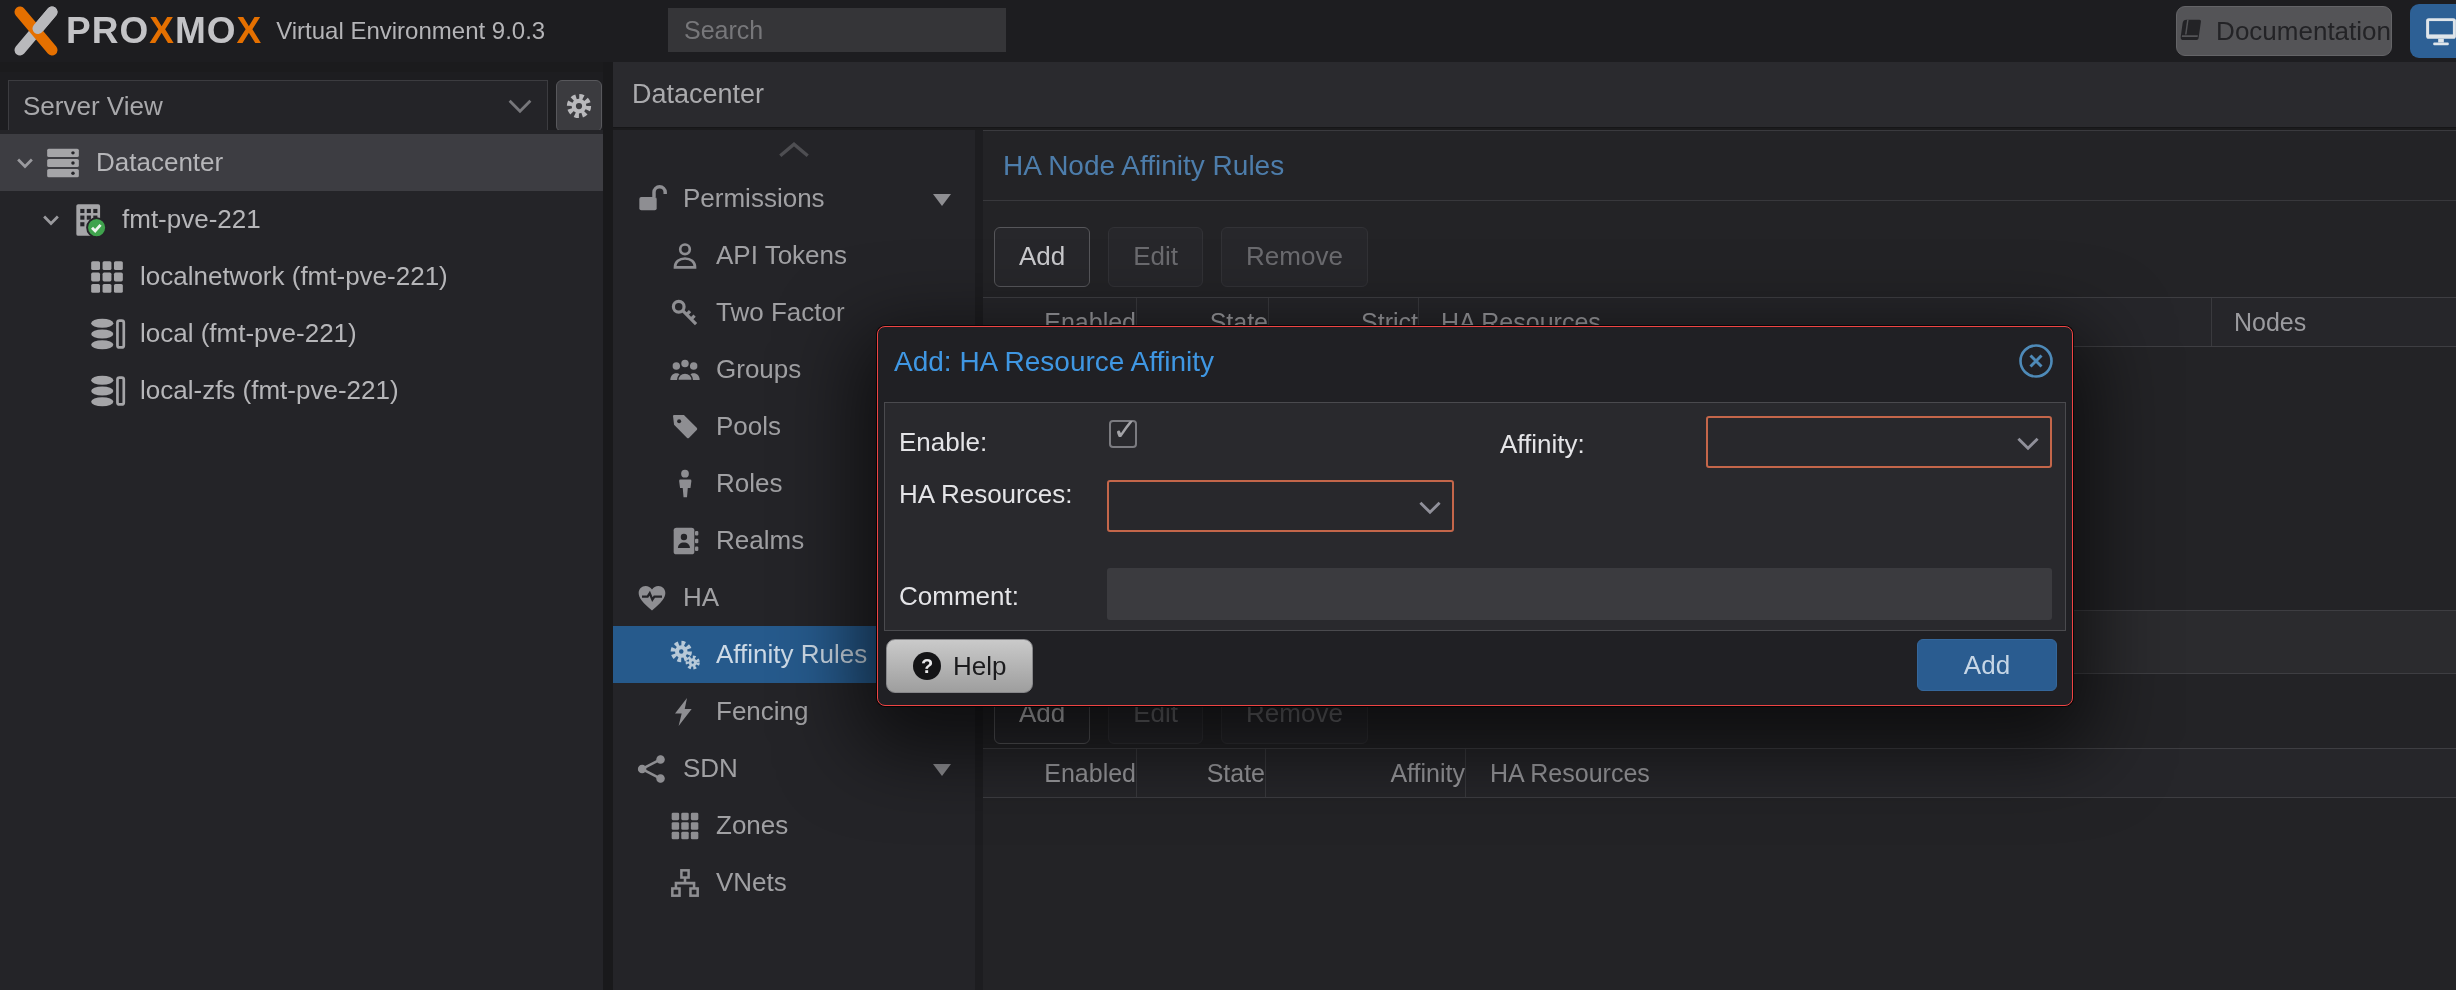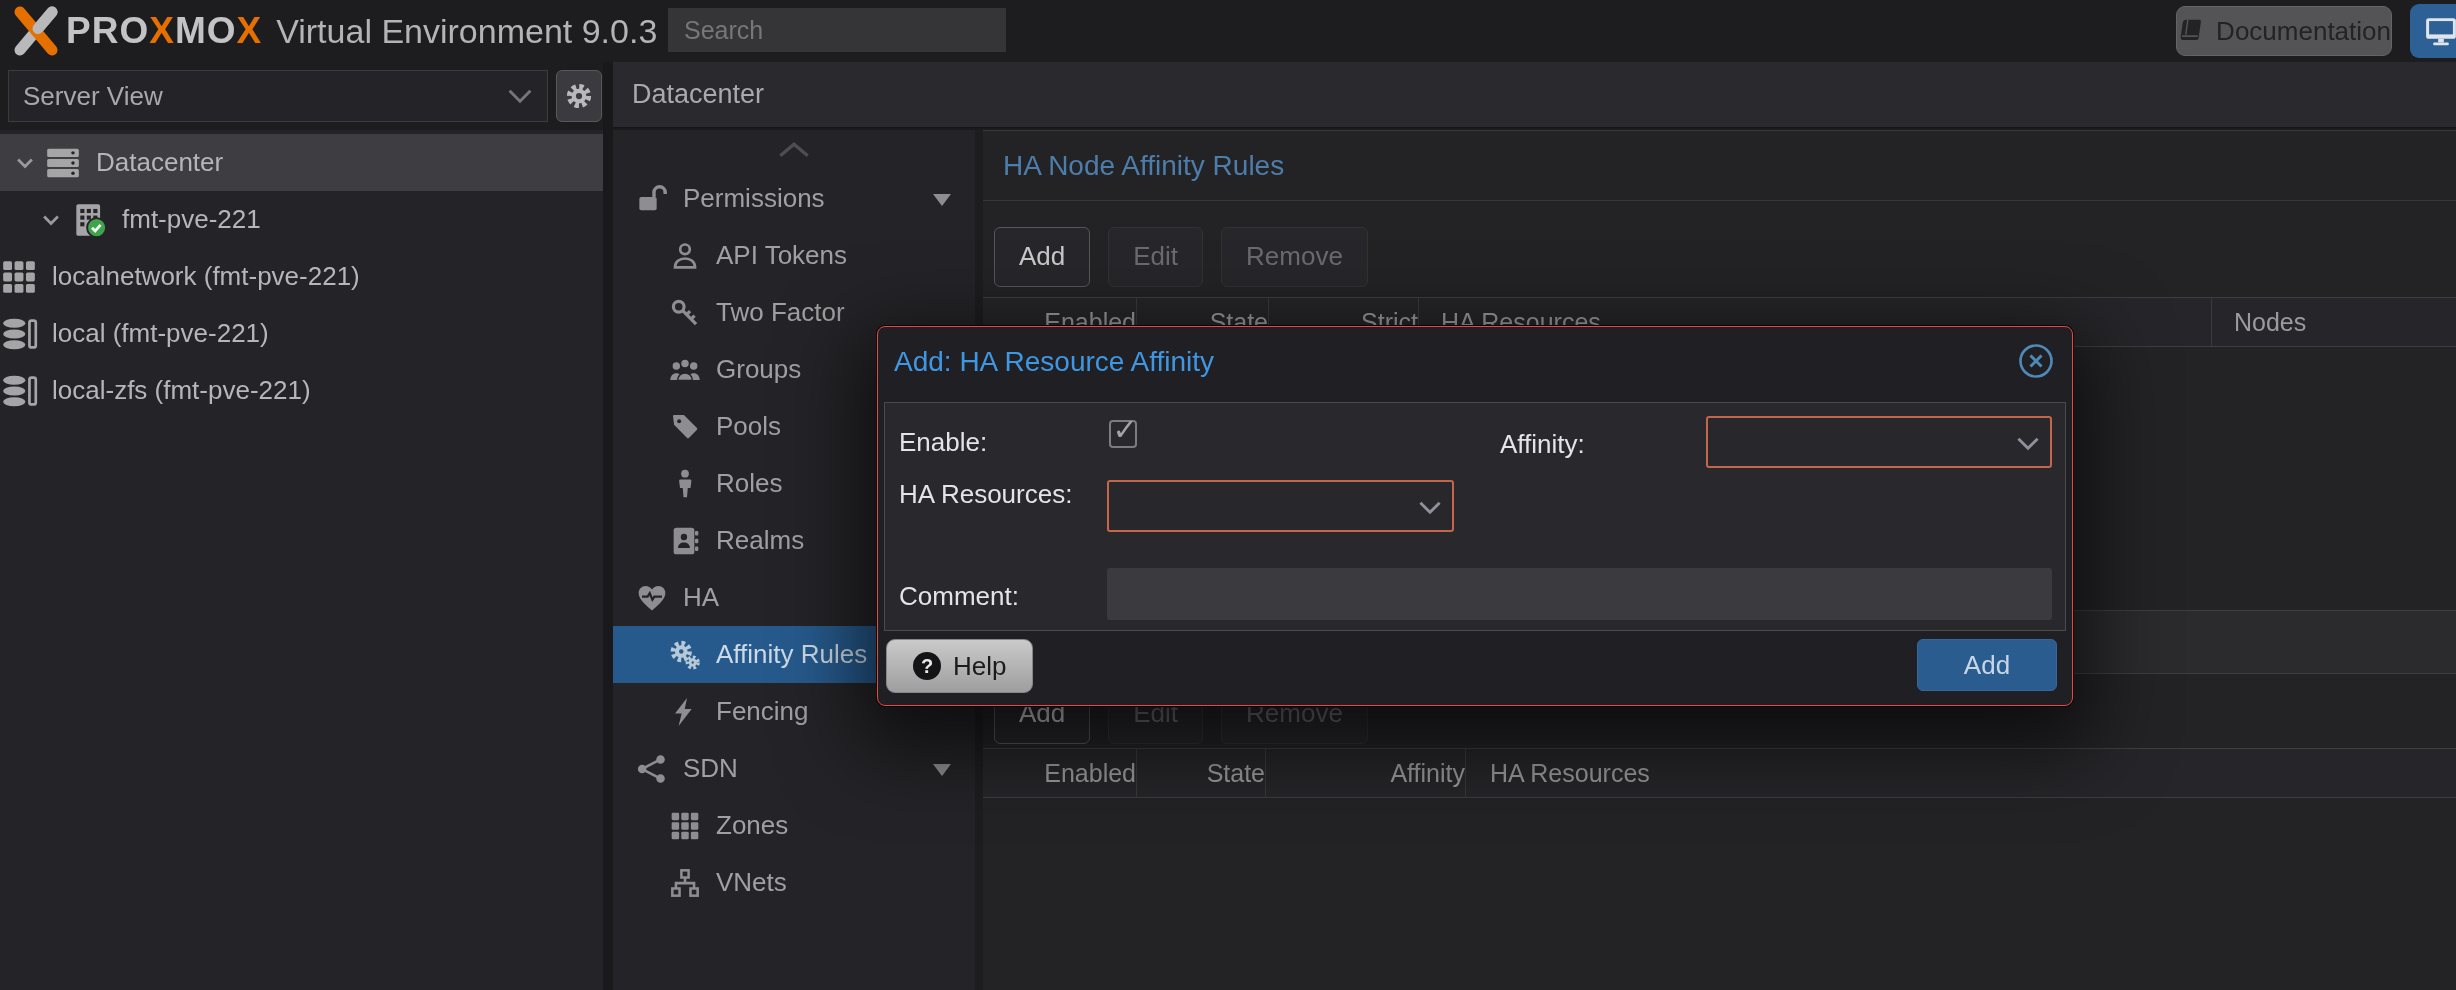--- a/index.html
+++ b/index.html
@@ -5,31 +5,31 @@
   * { margin:0; padding:0; box-sizing:border-box; }
   html,body { background:#1b1b1d; }
   body { font-family:"Liberation Sans", sans-serif; overflow:hidden; }
   .canvas { position:relative; width:2456px; height:990px; background:#1b1b1d; overflow:hidden; }
 
   
   .header { position:absolute; left:0; top:0; width:2456px; height:62px; background:#1d1d20; display:flex; align-items:center; }
   .logo-mark { width:48px; height:52px; margin-left:12px; flex:0 0 auto; }
   .logo-text { font-size:37px; font-weight:bold; letter-spacing:1px; color:#c3c3c6; margin-left:6px; }
   .logo-text .lx { color:#e57000; }
-  .subtitle { font-size:34px; color:#b4b4b7; margin-left:14px; }
+  .subtitle { font-size:24px; color:#b4b4b7; margin-left:14px; }
   .search-wrap { position:absolute; left:668px; top:8px; width:338px; height:44px; }
   .search-input { width:100%; height:100%; background:#353538; border:none; outline:none; color:#c8c8cb; font-size:25px; padding:0 16px; font-family:"Liberation Sans", sans-serif; }
   .search-input::placeholder { color:#77777a; }
   .doc-btn { position:absolute; left:2176px; top:6px; width:216px; height:50px; background:#545457; border:1px solid #646467; border-radius:9px; display:flex; align-items:center; justify-content:center; gap:12px; color:#232326; font-size:26px; cursor:pointer; }
   .doc-btn svg { width:28px; height:28px; transform:skewX(-8deg); }
   .monitor-btn { position:absolute; left:2410px; top:4px; width:62px; height:54px; background:#2d6095; border-radius:9px; display:flex; align-items:center; justify-content:center; color:#dfe5ea; cursor:pointer; }
   .monitor-btn svg { width:34px; height:34px; }
 
   
-  .subbar-left { position:absolute; left:0; top:62px; width:603px; height:68px; background:#1d1d20;padding-left:23px; }
+  .subbar-left { position:absolute; left:0; top:72px; width:603px; height:68px; background:#1d1d20;padding-left:23px; }
   .view-combo { position:absolute; left:8px; top:8px; width:540px; height:52px; background:#242428; border:1px solid #3c3c40; display:flex; align-items:center; color:#a8a8ab; font-size:26px; padding:0 14px; cursor:pointer; }
   .view-combo .chev { margin-left:auto; color:#77777b; width:26px; height:16px; }
   .gear-btn { position:absolute; left:556px; top:8px; width:46px; height:52px; background:#3b3b3f; border:1px solid #58585c; border-radius:6px; display:flex; align-items:center; justify-content:center; color:#b9b9bc; cursor:pointer; }
   .gear-btn svg { width:30px; height:30px; }
   .crumb-bar { position:absolute; left:613px; top:62px; width:1843px; height:66px; background:#2a2a2e; border-bottom:1px solid #161618; display:flex; align-items:center; }
   .crumb { color:#aaaaad; font-size:27px; margin-left:19px; }
 
   
   .splitter { position:absolute; left:603px; top:62px; width:10px; height:928px; background:#19191b; }
   .tree-panel { position:absolute; left:0; top:130px; width:603px; height:860px; background:#242428; padding-top:4px; }
@@ -39,21 +39,21 @@
 
   
   .tree-row { height:57px; display:flex; align-items:center; color:#b6b6b9; font-size:26px; cursor:pointer; white-space:nowrap; }
   .tree-row.selected { background:#3d3d42; }
   .tree-row .tcaret { width:26px; height:22px; color:#9a9a9e; margin-right:6px; display:none; flex:0 0 auto; }
   .tree-row.expanded .tcaret { display:block; }
   .tree-row .icon { width:38px; height:38px; color:#a5a5a8; margin-right:14px; flex:0 0 auto; }
   .tree-row .icon svg { width:38px; height:38px; }
   .tree-row.lvl0 { padding-left:12px; }
   .tree-row.lvl1 { padding-left:38px; }
-  .tree-row.lvl2 { }
+  .tree-row.lvl2 { padding-left:88px; }
 
   
   .scroll-up { height:40px; display:flex; align-items:center; justify-content:center; color:#4e4e52; }
   .scroll-up svg { width:32px; height:16px; }
   .nav-row { position:relative; height:57px; display:flex; align-items:center; color:#a0a0a3; font-size:26px; cursor:pointer; white-space:nowrap; }
   .nav-row .icon { width:34px; height:34px; color:#8e8e92; margin-right:14px; flex:0 0 auto; display:flex; align-items:center; justify-content:center; }
   .nav-row .icon svg { width:32px; height:32px; }
   .nav-row.lvl0 { padding-left:22px; }
   .nav-row.lvl1 { padding-left:55px; }
   .nav-row.selected { background:#265a8c; color:#cddae6; }

